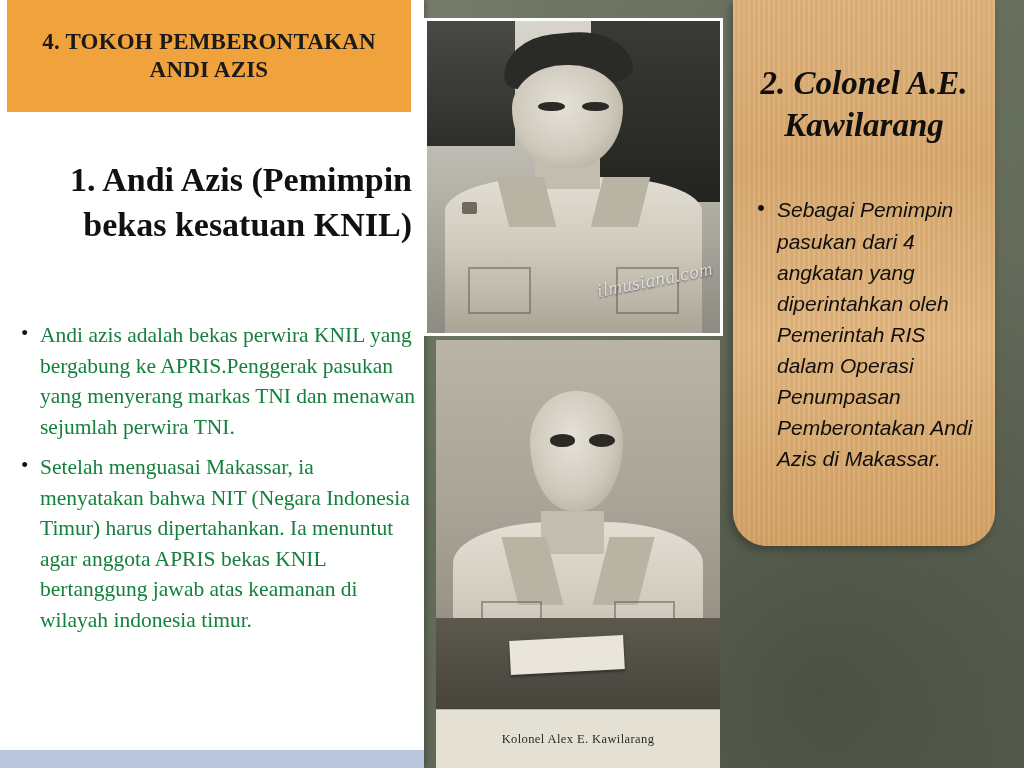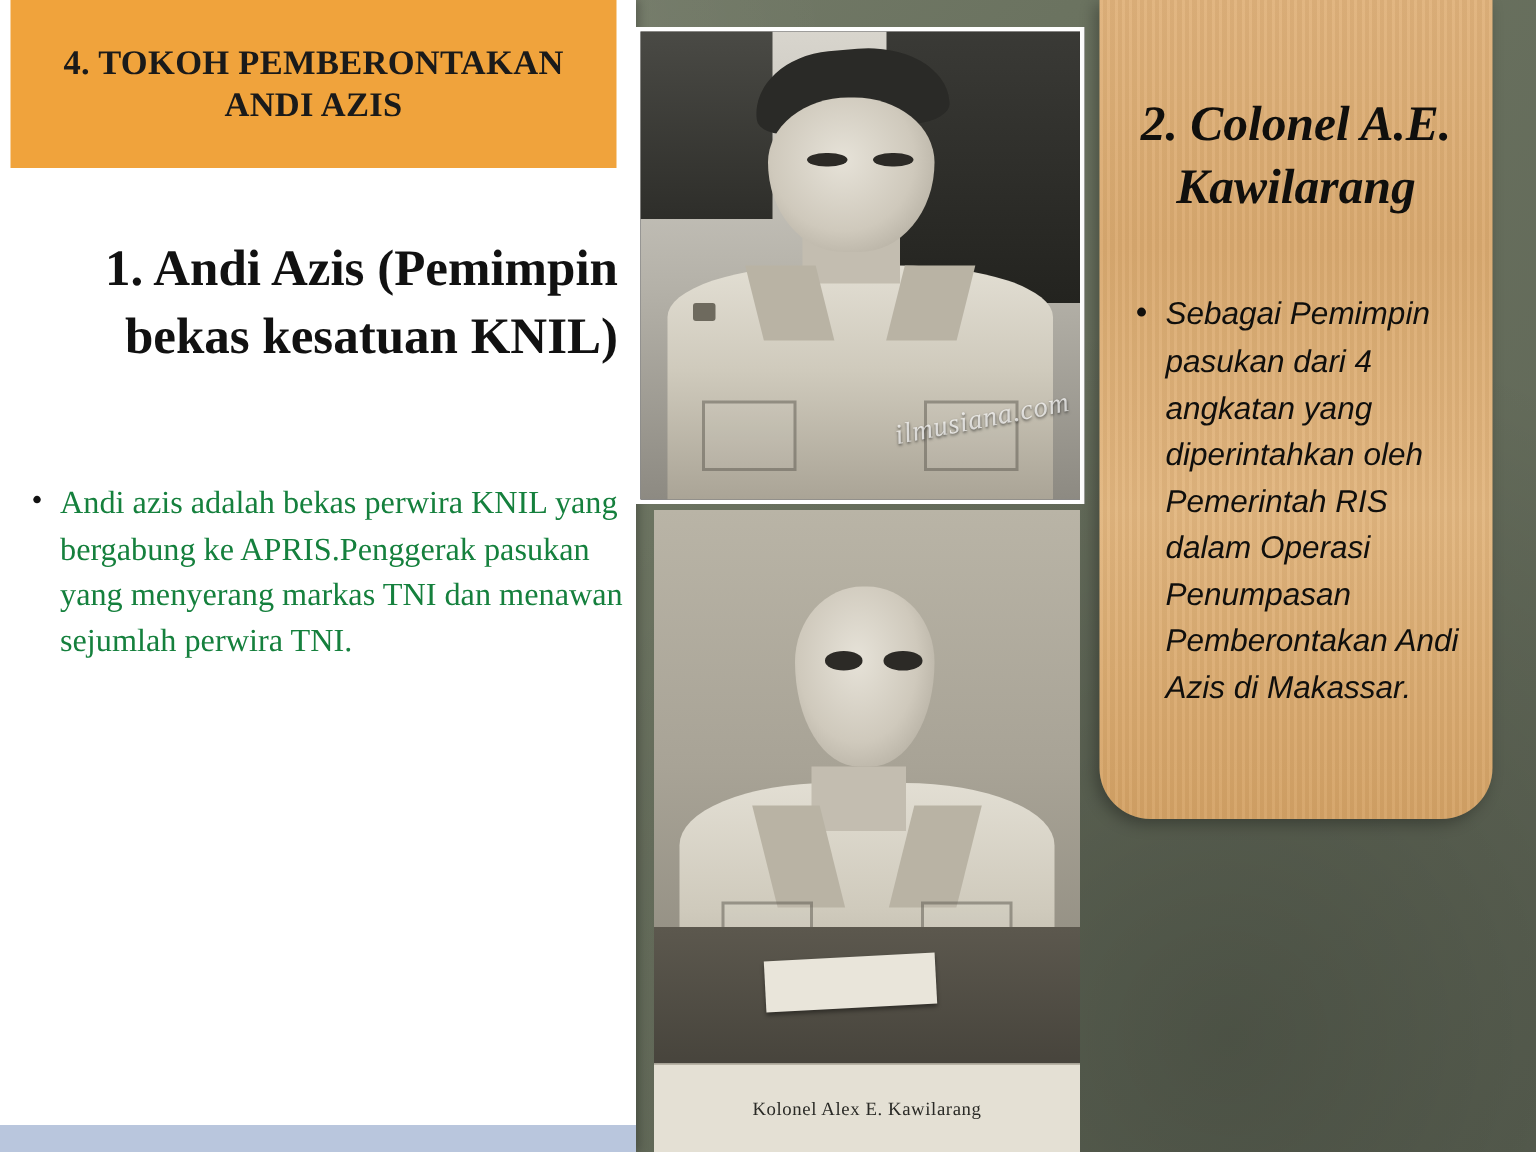--- a/index.html
+++ b/index.html
@@ -353,20 +353,21 @@
   <div class="left-panel">
 
     <div class="header-box">
       <div class="htext">4. TOKOH PEMBERONTAKAN ANDI AZIS</div>
     </div>
 
     <div class="left-title">1. Andi Azis (Pemimpin bekas kesatuan KNIL)</div>
 
     <ul class="left-bullets">
       <li>Andi azis adalah bekas perwira KNIL yang bergabung ke APRIS.Penggerak pasukan yang menyerang markas TNI dan menawan sejumlah perwira TNI.</li>
+      <li>Setelah menguasai Makassar, ia menyatakan bahwa NIT (Negara Indonesia Timur) harus dipertahankan. Ia menuntut agar anggota APRIS bekas KNIL bertanggung jawab atas keamanan di wilayah indonesia timur.</li>
     </ul>
 
     <div class="left-accent"></div>
   </div>
 
   <div class="photo-top">
     <div class="pt-bg"></div>
     <div class="pt-dark-panel"></div>
     <div class="pt-dark-left"></div>
     <div class="pt-uniform"></div>

